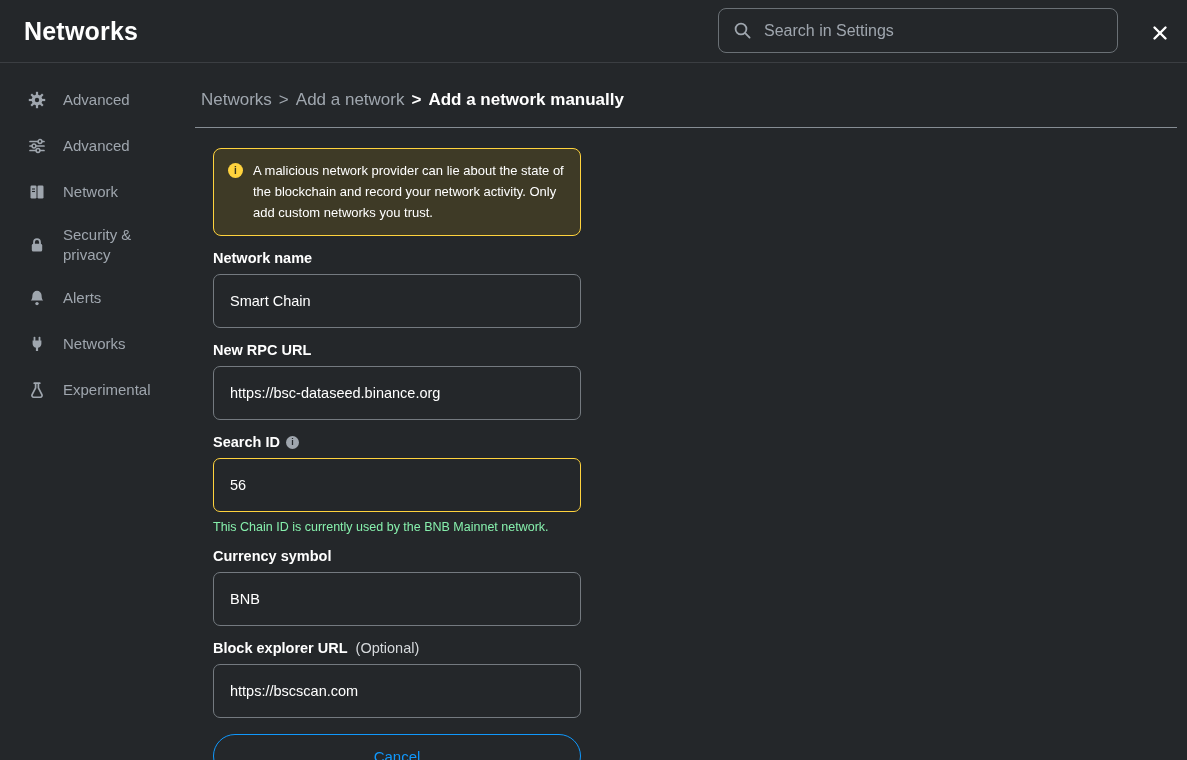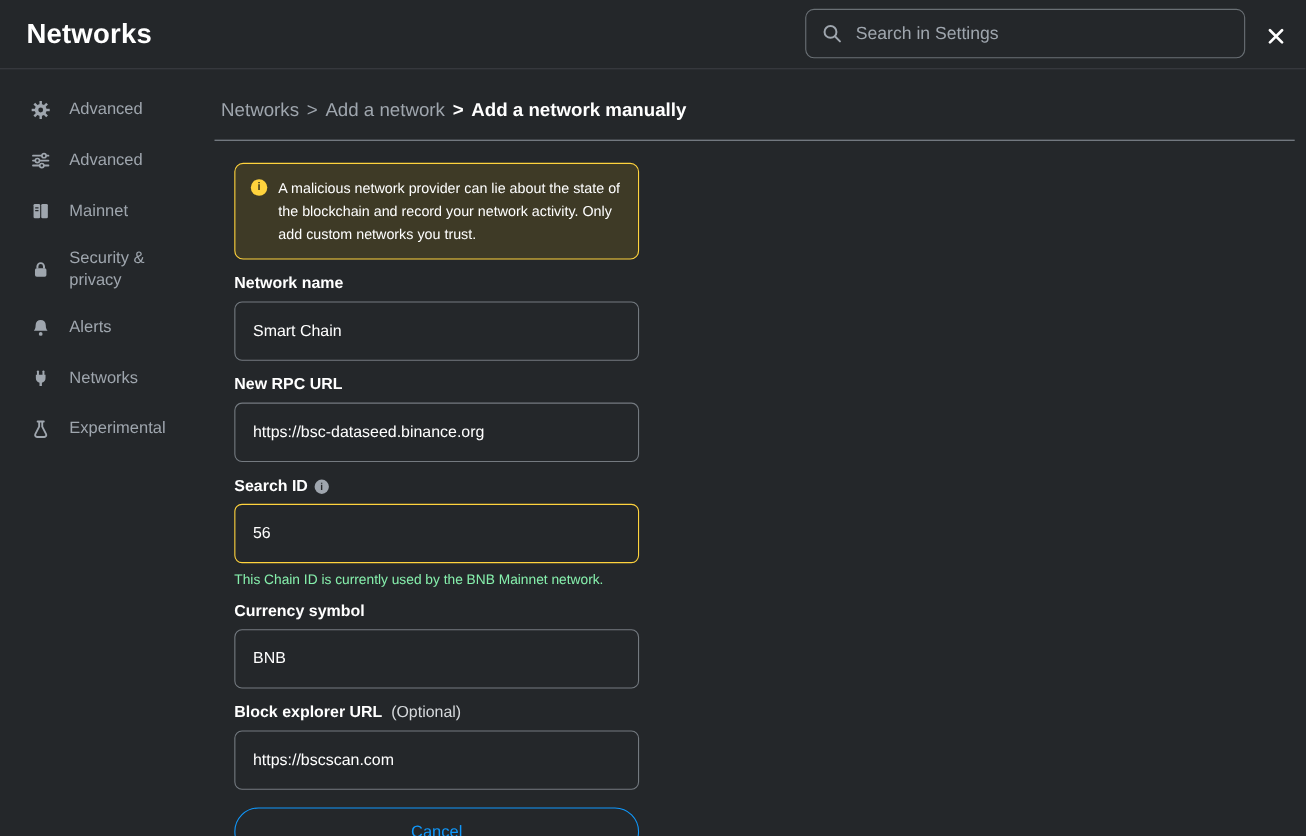--- a/index.html
+++ b/index.html
@@ -19,21 +19,21 @@
     align-items:center;
   }
   .header-title {
     margin-left:24px;
     font-size:25px;
     font-weight:700;
     letter-spacing:.2px;
   }
   .search-box {
     position:absolute;
-    right:55px; top:8px;
+    right:69px; top:8px;
     width:400px; height:45px;
     border:1px solid #6a7075;
     border-radius:8px;
     display:flex;
     align-items:center;
     padding:0 14px;
   }
   .search-box svg { flex:0 0 auto; margin-right:12px; }
   .search-input {
     flex:1;
@@ -212,21 +212,21 @@
       <span class="lbl">Advanced</span>
     </div>
 
     <div class="side-item">
       <svg class="icon" viewBox="0 0 18 18">
         <rect x="2.5" y="2.5" width="6" height="13" rx="1.2" fill="#9fa6ae"></rect>
         <rect x="9.5" y="2.5" width="6" height="13" rx="1.2" fill="#9fa6ae"></rect>
         <line x1="4" y1="6" x2="7" y2="6" stroke="#24272a" stroke-width="1.1"></line>
         <line x1="4" y1="8.5" x2="7" y2="8.5" stroke="#24272a" stroke-width="1.1"></line>
       </svg>
-      <span class="lbl">Mainnet</span>
+      <span class="lbl">Network</span>
     </div>
 
     <div class="side-item tall">
       <svg class="icon" viewBox="0 0 18 18">
         <path d="M6 8.2 V6.2 a3 3 0 0 1 6 0 V8.2" fill="none" stroke="#9fa6ae" stroke-width="1.8"></path>
         <rect x="3.8" y="7.8" width="10.4" height="7.8" rx="1.6" fill="#9fa6ae"></rect>
       </svg>
       <span class="lbl">Security &amp; privacy</span>
     </div>
 

